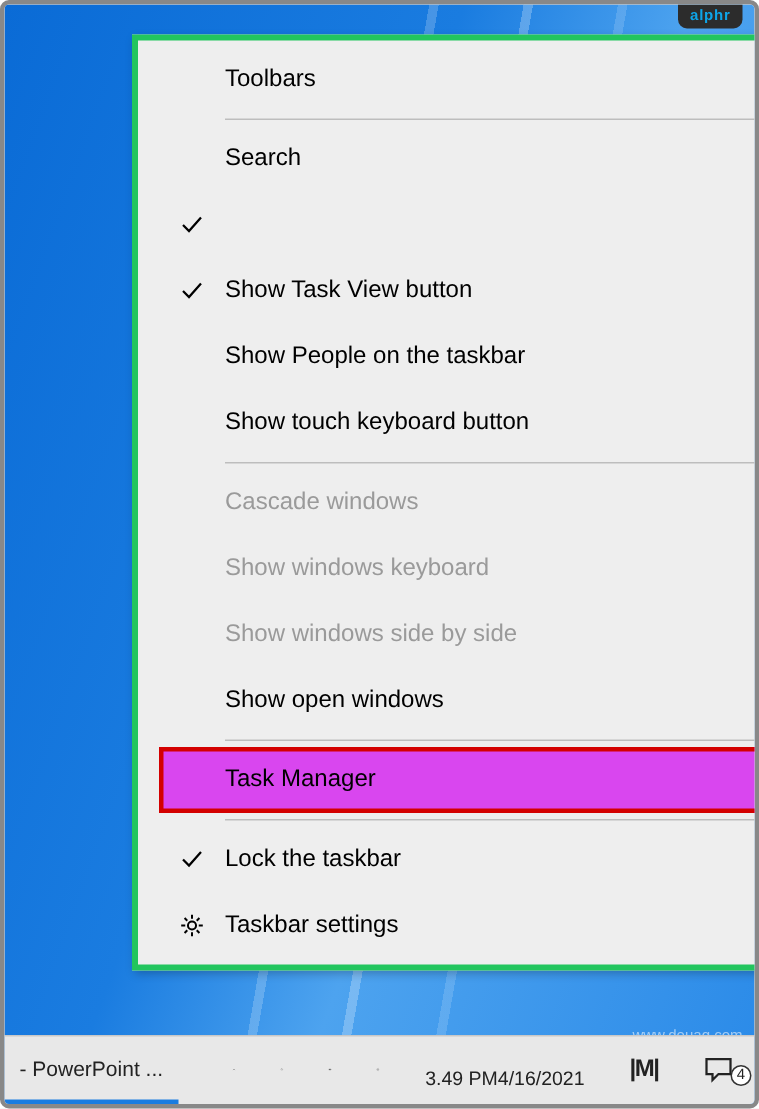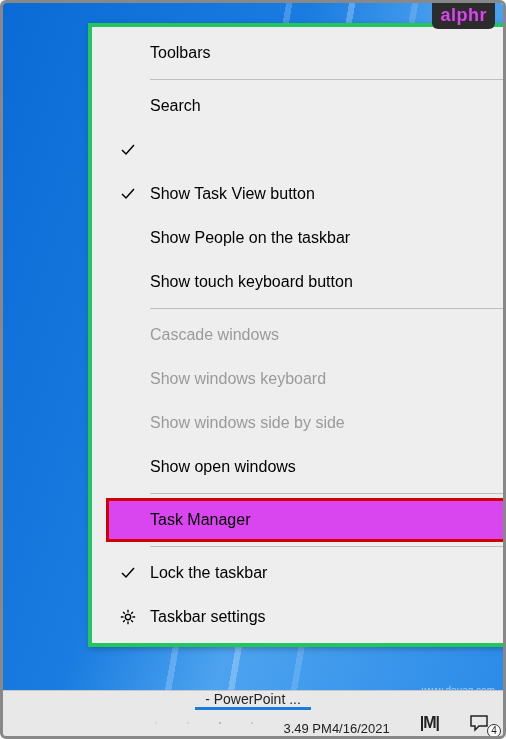--- a/index.html
+++ b/index.html
@@ -27,22 +27,22 @@
       linear-gradient(100deg, transparent 0%, transparent 55%, rgba(255,255,255,0.25) 55%, rgba(255,255,255,0.25) 56%, transparent 56%),
       linear-gradient(100deg, transparent 0%, transparent 65%, rgba(255,255,255,0.15) 65%, rgba(255,255,255,0.15) 66%, transparent 66%),
       linear-gradient(100deg, transparent 0%, transparent 45%, rgba(255,255,255,0.20) 45%, rgba(255,255,255,0.20) 46%, transparent 46%);
   }
   
   .watermark-top {
     position: absolute;
     top: 0;
     right: 8px;
     background: #2c2c2c;
-    color: #d946ef;
-    font-size: 18px;
+    color: #0ea5e9;
+    font-size: 10px;
     font-weight: bold;
     padding: 2px 8px 3px 8px;
     border-radius: 0 0 6px 6px;
     letter-spacing: 0.5px;
     z-index: 50;
   }
   .watermark-bottom {
     position: absolute;
     bottom: 40px;
     right: 8px;
@@ -108,21 +108,20 @@
     position: absolute;
     left: 0; right: 0; bottom: 0;
     height: 46px;
     background: #e8e8e8;
     border-top: 1px solid #c8c8c8;
     display: flex;
     align-items: center;
     z-index: 5;
     font-size: 14px;
     color: #222;
-    flex-direction: column;
   }
   .tb-item {
     height: 100%;
     display: flex;
     align-items: center;
     justify-content: center;
     padding: 0 8px;
   }
   .tb-app {
     border-bottom: 3px solid #1a7ce0;

